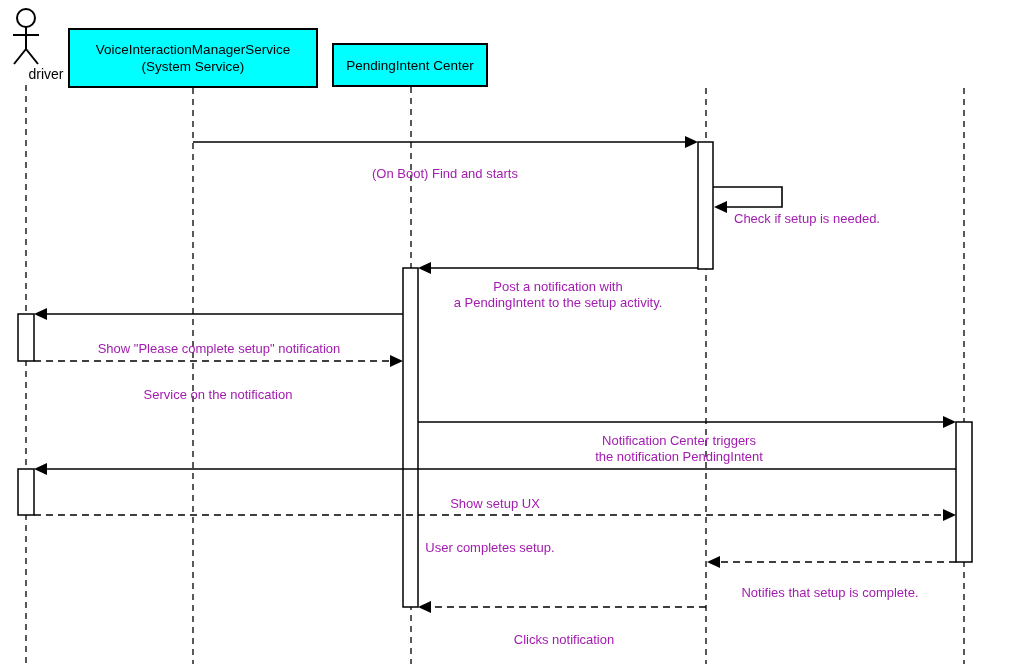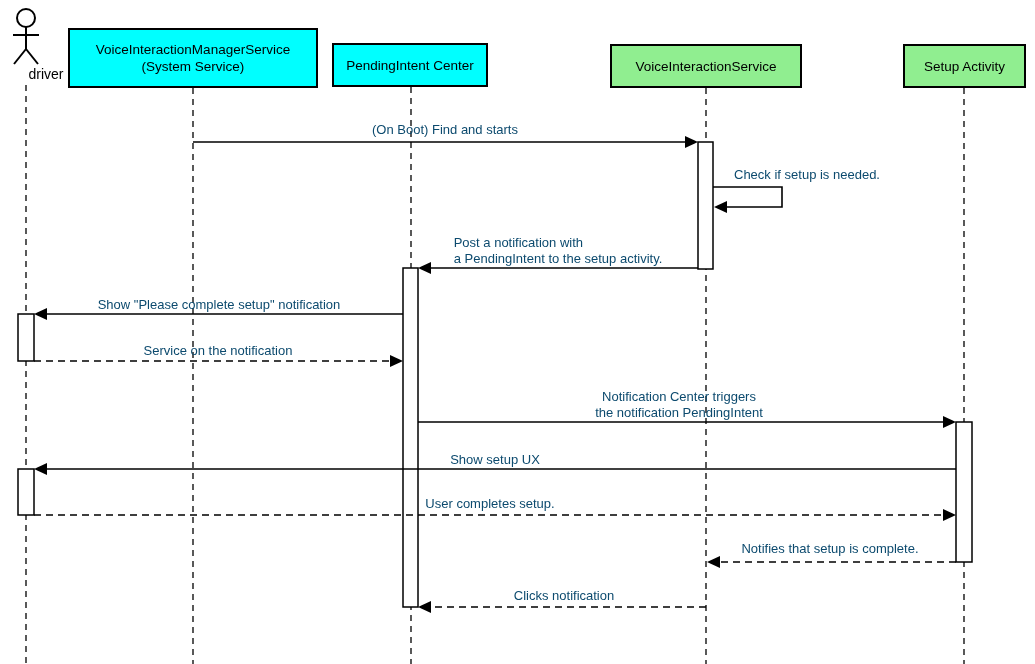--- a/index.html
+++ b/index.html
@@ -37,23 +37,24 @@
     font-size: 14px;
     color: #000000;
     z-index: 2;
     white-space: nowrap;
     margin-left: 20px;
   }
   .msg-label {
     position: absolute;
     font-size: 13px;
     line-height: 16px;
-    color: #0c4a6e;
+    color: #a21caf;
     white-space: pre-line;
     z-index: 2;
+    margin-top: 44px;
   }
   .msg-label.centered { transform: translateX(-50%); text-align: center; }
   .msg-label.block    { transform: translateX(-50%); text-align: left; }
   svg { display: block; }
 </style>
 </head>
 <body>
 
 <div class="stage">
 
@@ -134,33 +135,27 @@
 
   <div class="participant cyan" style="left:68px; top:28px; width:250px; height:60px;">
     <span>VoiceInteractionManagerService
 (System Service)</span>
   </div>
 
   <div class="participant cyan" style="left:332px; top:43px; width:156px; height:44px;">
     <span>PendingIntent Center</span>
   </div>
 
-  <div class="participant green" style="left:610px; top:44px; width:192px; height:44px;">
-    <span>VoiceInteractionService</span>
-  </div>
 
-  <div class="participant green" style="left:903px; top:44px; width:123px; height:44px;">
-    <span>Setup Activity</span>
-  </div>
 
   <div class="msg-label centered" style="left:445px; top:122px;">(On Boot) Find and starts</div>
 
   <div class="msg-label" style="left:734px; top:167px;">Check if setup is needed.</div>
 
-  <div class="msg-label block" style="left:558px; top:235px;">Post a notification with
+  <div class="msg-label block" style="left:558px; top:235px;text-align:center;">Post a notification with
 a PendingIntent to the setup activity.</div>
 
   <div class="msg-label centered" style="left:219px; top:297px;">Show "Please complete setup" notification</div>
 
   <div class="msg-label centered" style="left:218px; top:343px;">Service on the notification</div>
 
   <div class="msg-label block" style="left:679px; top:389px;text-align:center;">Notification Center triggers
 the notification PendingIntent</div>
 
   <div class="msg-label centered" style="left:495px; top:452px;">Show setup UX</div>

